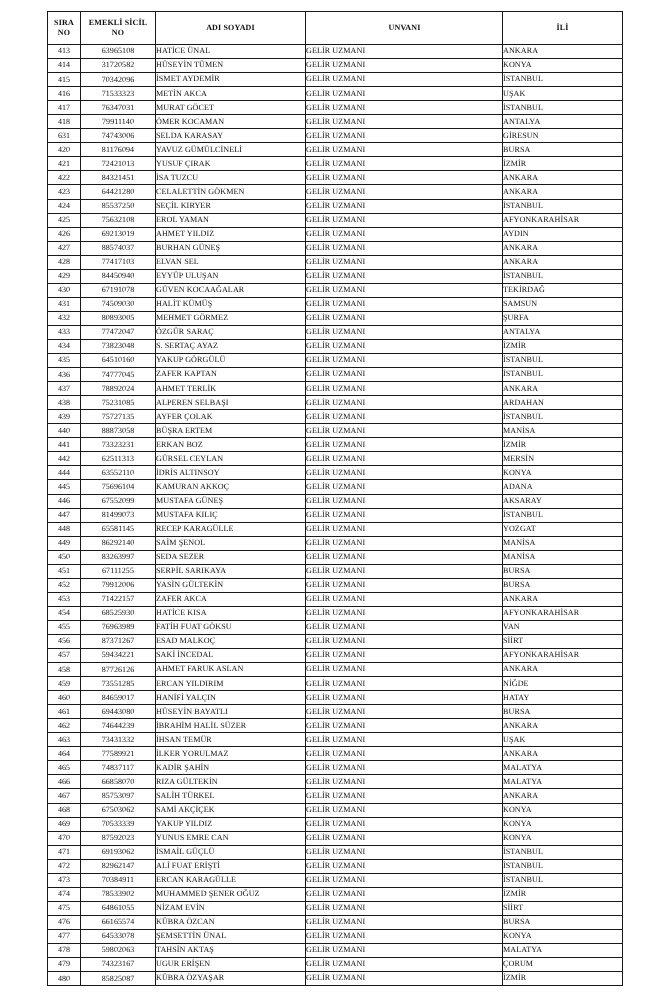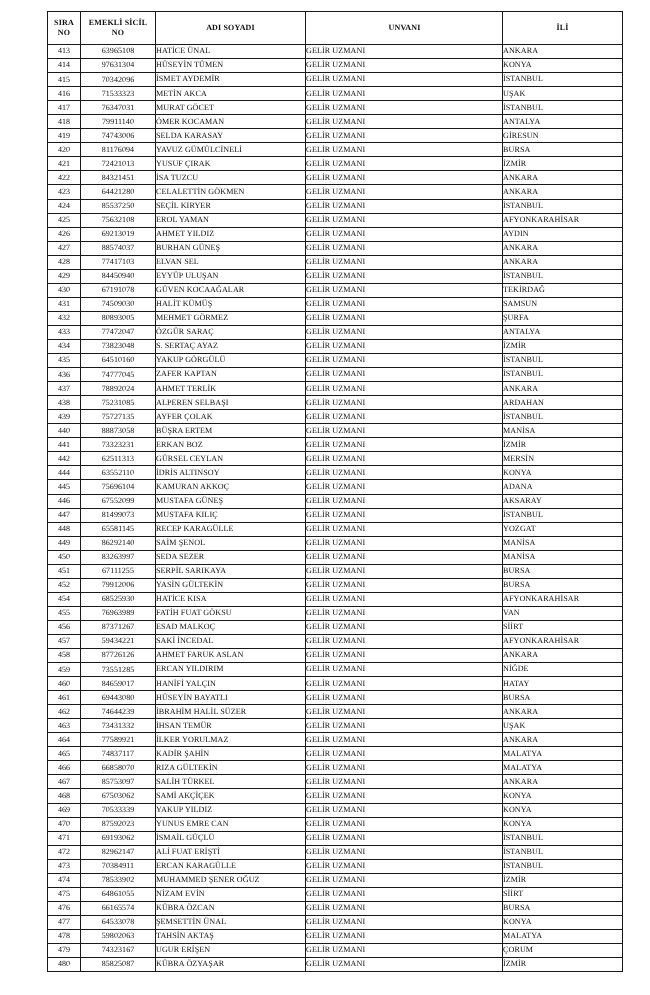--- a/index.html
+++ b/index.html
@@ -130,21 +130,21 @@
       <tbody id="roster-body">
           <tr>
             <td class="sira">413</td>
             <td class="sicil">63965108</td>
             <td class="ad">HATİCE ÜNAL</td>
             <td class="unvan">GELİR UZMANI</td>
             <td class="il">ANKARA</td>
           </tr>
           <tr>
             <td class="sira">414</td>
-            <td class="sicil">97631304</td>
+            <td class="sicil">31720582</td>
             <td class="ad">HÜSEYİN TÜMEN</td>
             <td class="unvan">GELİR UZMANI</td>
             <td class="il">KONYA</td>
           </tr>
           <tr>
             <td class="sira">415</td>
             <td class="sicil">70342096</td>
             <td class="ad">İSMET AYDEMİR</td>
             <td class="unvan">GELİR UZMANI</td>
             <td class="il">İSTANBUL</td>
@@ -164,21 +164,21 @@
             <td class="il">İSTANBUL</td>
           </tr>
           <tr>
             <td class="sira">418</td>
             <td class="sicil">79911140</td>
             <td class="ad">ÖMER KOCAMAN</td>
             <td class="unvan">GELİR UZMANI</td>
             <td class="il">ANTALYA</td>
           </tr>
           <tr>
-            <td class="sira">419</td>
+            <td class="sira">631</td>
             <td class="sicil">74743006</td>
             <td class="ad">SELDA KARASAY</td>
             <td class="unvan">GELİR UZMANI</td>
             <td class="il">GİRESUN</td>
           </tr>
           <tr>
             <td class="sira">420</td>
             <td class="sicil">81176094</td>
             <td class="ad">YAVUZ GÜMÜLCİNELİ</td>
             <td class="unvan">GELİR UZMANI</td>
@@ -393,20 +393,27 @@
             <td class="ad">SERPİL SARIKAYA</td>
             <td class="unvan">GELİR UZMANI</td>
             <td class="il">BURSA</td>
           </tr>
           <tr>
             <td class="sira">452</td>
             <td class="sicil">79912006</td>
             <td class="ad">YASİN GÜLTEKİN</td>
             <td class="unvan">GELİR UZMANI</td>
             <td class="il">BURSA</td>
+          </tr>
+          <tr>
+            <td class="sira">453</td>
+            <td class="sicil">71422157</td>
+            <td class="ad">ZAFER AKCA</td>
+            <td class="unvan">GELİR UZMANI</td>
+            <td class="il">ANKARA</td>
           </tr>
           <tr>
             <td class="sira">454</td>
             <td class="sicil">68525930</td>
             <td class="ad">HATİCE KISA</td>
             <td class="unvan">GELİR UZMANI</td>
             <td class="il">AFYONKARAHİSAR</td>
           </tr>
           <tr>
             <td class="sira">455</td>

